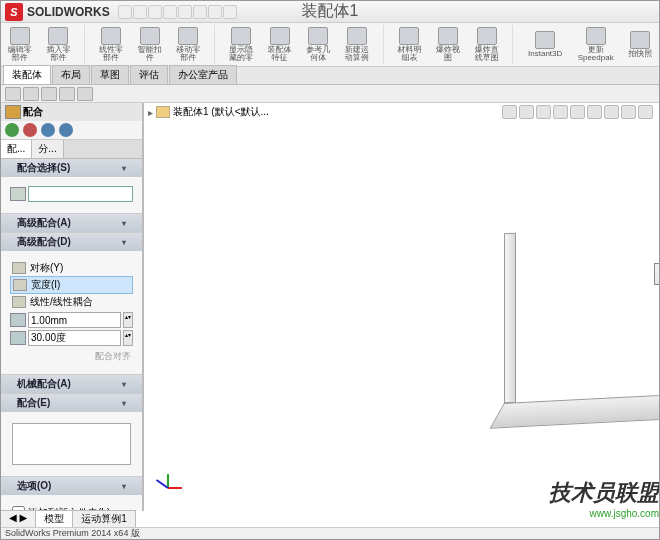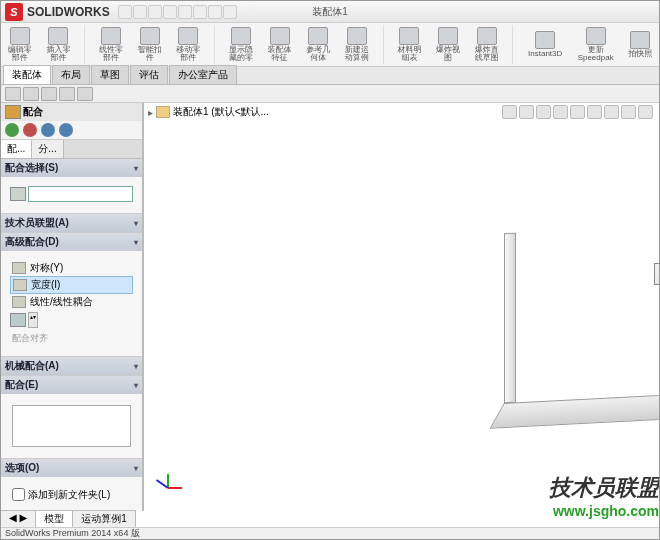--- a/index.html
+++ b/index.html
@@ -2,21 +2,21 @@
 <html><head>
 <meta charset="utf-8">
 <style>
 *{margin:0;padding:0;box-sizing:border-box;font-family:"Microsoft YaHei",Arial,sans-serif;font-size:10px;user-select:none}
 body{width:660px;height:540px;background:#fff;position:relative;overflow:hidden;border:1px solid #999}
 .titlebar{height:22px;background:linear-gradient(#f8f8f8,#e6e6e6);display:flex;align-items:center;padding:0 4px;border-bottom:1px solid #ccc;position:relative}
 .titlebar .logo{width:18px;height:18px;background:#d9252a;border-radius:2px;margin-right:4px;display:flex;align-items:center;justify-content:center;color:#fff;font-style:italic;font-weight:bold;font-size:11px}
 .titlebar .brand{font-weight:bold;font-size:12px;color:#333}
 .titlebar .qat{display:flex;gap:1px;margin-left:8px}
 .qat-btn{width:14px;height:14px;background:#eee;border:1px solid #ccc;border-radius:2px}
-.titlebar .doc{position:absolute;left:50%;transform:translateX(-50%);font-size:10px;color:#555}
+.titlebar .doc{position:absolute;left:50%;transform:translateX(-50%);font-size:16px;color:#555}
 .ribbon{height:44px;background:#f4f4f4;border-bottom:1px solid #ccc;display:flex;padding:2px 4px;gap:9px}
 .rb-btn{width:30px;height:38px;display:flex;flex-direction:column;align-items:center;justify-content:center;border:1px solid transparent;border-radius:2px;cursor:pointer}
 .rb-btn .ic{width:20px;height:18px;background:#d0d4d8;border:1px solid #999;border-radius:2px}
 .rb-btn .lbl{font-size:8px;color:#555;text-align:center;line-height:1;margin-top:1px;white-space:nowrap}
 .rb-btn.w{width:42px}
 .doc-tabs{height:18px;background:#e8e8e8;display:flex;align-items:flex-end;padding-left:2px;border-bottom:1px solid #bbb}
 .dt{padding:2px 8px;font-size:10px;background:#d8d8d8;border:1px solid #bbb;border-bottom:none;margin-right:1px;cursor:pointer}
 .dt.active{background:#fff}
 .tb2{height:18px;background:#efefef;display:flex;align-items:center;padding:0 4px;gap:2px;border-bottom:1px solid #ccc}
 .tb2 .ic{width:16px;height:14px;background:#d8d8d8;border:1px solid #aaa;border-radius:1px}
@@ -26,21 +26,21 @@
 .pm-head .ic{width:16px;height:14px;background:#d4a040;border:1px solid #888}
 .pm-cmd{display:flex;gap:4px;padding:2px 4px;background:#f4f4f4;border-bottom:1px solid #ccc}
 .pm-cmd span{width:14px;height:14px;border-radius:7px}
 .ok{background:#4a9b4a}
 .cancel{background:#c05050}
 .other{background:#5080b0}
 .pm-tabs{display:flex;background:#ddd;border-bottom:1px solid #bbb}
 .pm-tab{padding:2px 6px;font-size:10px;border-right:1px solid #bbb;background:#eee;cursor:pointer}
 .pm-tab.active{background:#fff}
 .sect{border-bottom:1px solid #ccc}
-.sect-h{background:linear-gradient(#d8dde4,#c4cbd4);padding:2px 4px;font-size:10px;font-weight:bold;color:#223;display:flex;justify-content:space-between;align-items:center;cursor:pointer}
+.sect-h{background:linear-gradient(#d8dde4,#c4cbd4);padding:2px 16px;font-size:10px;font-weight:bold;color:#223;display:flex;justify-content:space-between;align-items:center;cursor:pointer}
 .sect-h::after{content:"▾";font-size:8px;color:#556}
 .sect-b{padding:9px;background:#f6f6f6}
 .fld{display:flex;align-items:center;gap:2px;margin-bottom:2px}
 .fld .ic{width:16px;height:14px;background:#c8d4cc;border:1px solid #889;flex-shrink:0}
 .fld input[type=text]{flex:1;height:16px;border:1px solid #7a9;font-size:10px;padding:0 2px;min-width:0}
 .opt-row{display:flex;align-items:center;gap:4px;padding:1px 2px;cursor:pointer}
 .opt-row .ic{width:14px;height:12px;background:#d0d0c0;border:1px solid #999;flex-shrink:0}
 .opt-row span{font-size:10px}
 .opt-row.sel{background:#cde6fb;border:1px solid #8abbe0}
 .dim-row{display:flex;align-items:center;gap:2px;margin:2px 0}
@@ -64,21 +64,21 @@
 .ax{position:absolute;left:16px;top:20px;width:14px;height:2px;transform-origin:left center}
 .ax.x{background:#d22;transform:rotate(0)}
 .ax.y{background:#2a2;transform:rotate(-90deg)}
 .ax.z{background:#22d;transform:rotate(-145deg)}
 .btabs{position:absolute;bottom:12px;left:0;display:flex;background:#e0e0e0;border-top:1px solid #bbb}
 .btab{padding:1px 8px;font-size:10px;border-right:1px solid #bbb;background:#f0f0f0;cursor:pointer}
 .btab.active{background:#fff}
 .status{position:absolute;bottom:0;left:0;right:0;height:12px;background:#f0f0f0;border-top:1px solid #ccc;padding:0 4px;font-size:9px;color:#444;display:flex;align-items:center}
 .watermark{position:absolute;right:0;bottom:20px;text-align:right}
 .watermark .t1{font-size:22px;font-weight:bold;color:#333;font-style:italic}
-.watermark .t2{font-size:14px;color:#2aa02a;font-weight:bold}
+.watermark .t2{font-size:10px;color:#2aa02a;font-weight:normal}
 </style>
 </head>
 <body>
 
 <div class="titlebar">
   <div class="logo">S</div>
   <span class="brand">SOLIDWORKS</span>
   <div class="qat">
     <div class="qat-btn"></div>
     <div class="qat-btn"></div>
@@ -196,43 +196,49 @@
       <div class="sect-h">配合选择(S)</div>
       <div class="sect-b">
         <div class="fld">
           <div class="ic"></div>
           <input type="text" style="">
         </div>
       </div>
     </div>
 
     <div class="sect">
-      <div class="sect-h">技术员联盟(A)</div>
+      <div class="sect-h">高级配合(A)</div>
     </div>
 
     <div class="sect">
       <div class="sect-h">高级配合(D)</div>
       <div class="sect-b" id="advrows">
           <div class="opt-row">
             <div class="ic"></div>
             <span>对称(Y)</span>
           </div>
           <div class="opt-row sel">
             <div class="ic"></div>
             <span>宽度(I)</span>
           </div>
           <div class="opt-row">
             <div class="ic"></div>
             <span>线性/线性耦合</span>
           </div>
         <div class="dim-row">
           <div class="ic"></div>
+          <input type="text" value="1.00mm" style="">
           <div class="spin">▴▾</div>
         </div>
-        <div style="text-align:left;font-size:9px;color:#999;padding:2px">配合对齐</div>
+        <div class="dim-row">
+          <div class="ic"></div>
+          <input type="text" value="30.00度" style="">
+          <div class="spin">▴▾</div>
+        </div>
+        <div style="text-align:right;font-size:9px;color:#999;padding:2px">配合对齐</div>
         <div style="display:flex;justify-content:center;gap:4px">
           <div class="ic" style="width:22px"></div>
           <div class="ic" style="width:22px"></div>
         </div>
       </div>
     </div>
 
     <div class="sect">
       <div class="sect-h">机械配合(A)</div>
     </div>

